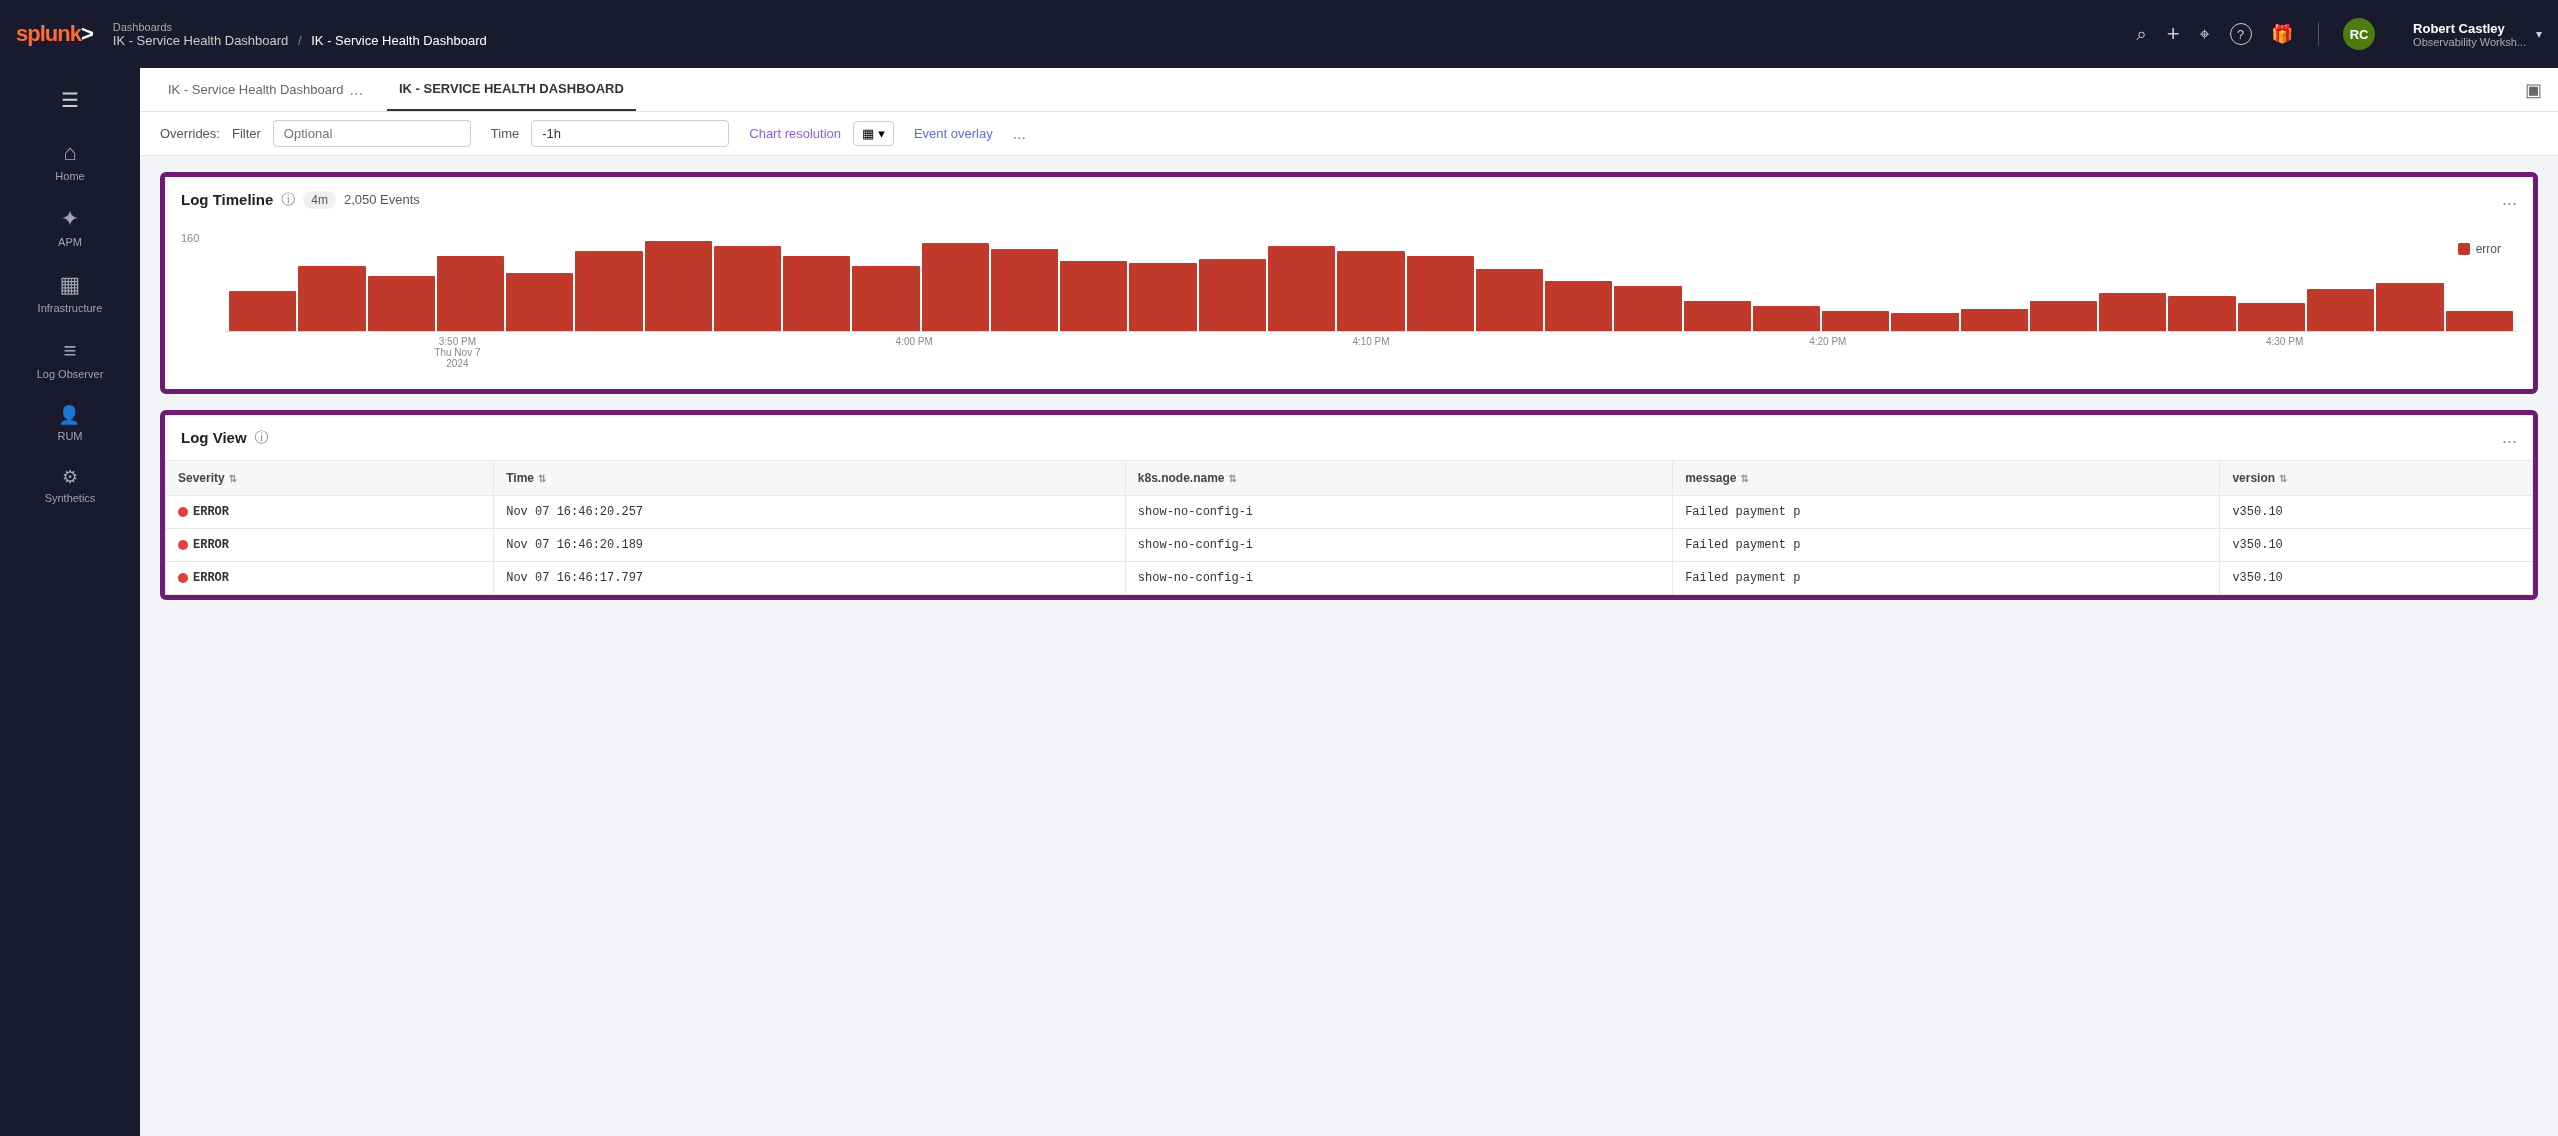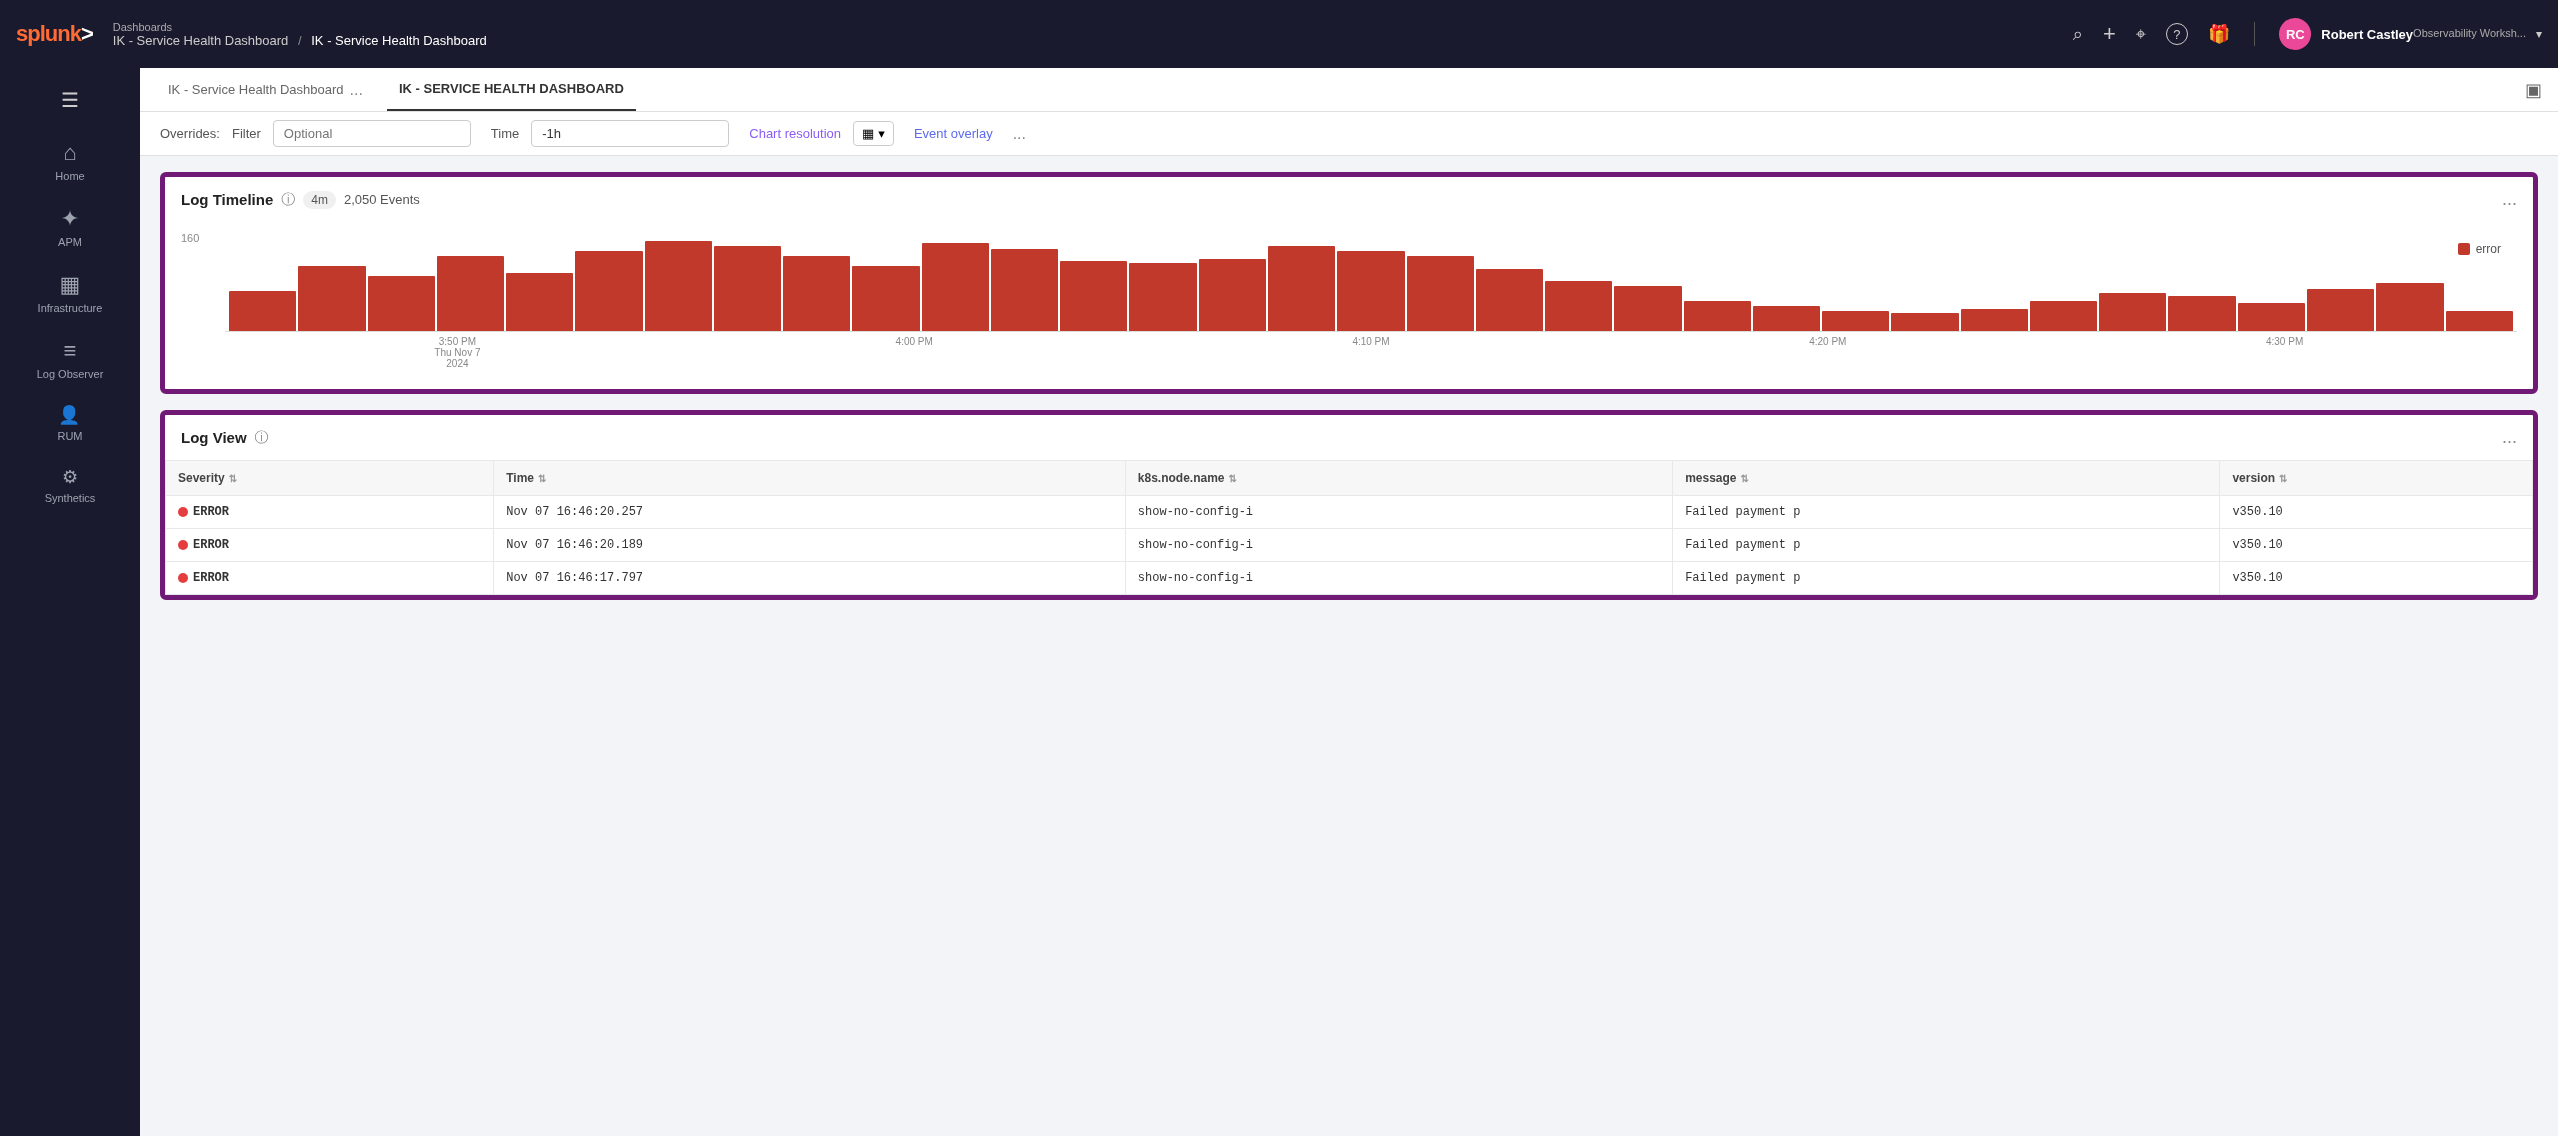--- a/index.html
+++ b/index.html
@@ -44,27 +44,27 @@
     .nav-divider { width: 1px; height: 24px; background: #555; margin: 0 4px; }
     .user-area {
       display: flex;
       align-items: center;
       gap: 10px;
       cursor: pointer;
     }
     .user-avatar {
       width: 32px; height: 32px;
       border-radius: 50%;
-      background: #ec4899;
+      background: #4d7c0f;
       display: flex; align-items: center; justify-content: center;
       color: #fff;
       font-size: 13px;
       font-weight: 600;
     }
-    .user-info { display: flex; flex-direction: row; }
+    .user-info { display: flex; flex-direction: column; margin-left: 28px; }
     .user-name { color: #fff; font-size: 13px; font-weight: 600; }
     .user-org { color: #aaa; font-size: 11px; }
     .chevron-down { color: #ccc; font-size: 12px; }
 
     
     .main-container { display: flex; flex: 1; overflow: hidden; }
 
     
     .sidebar {
       width: 140px;

